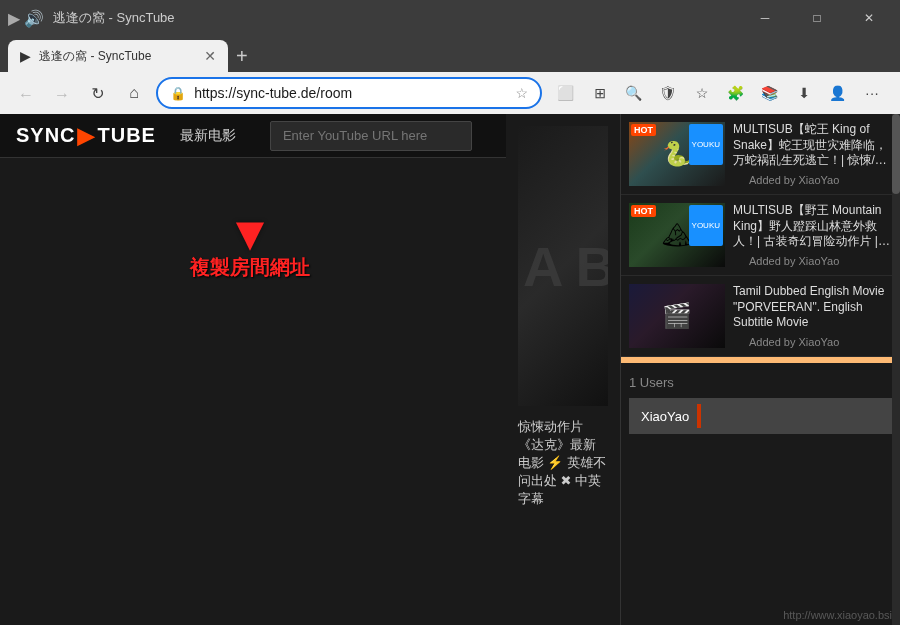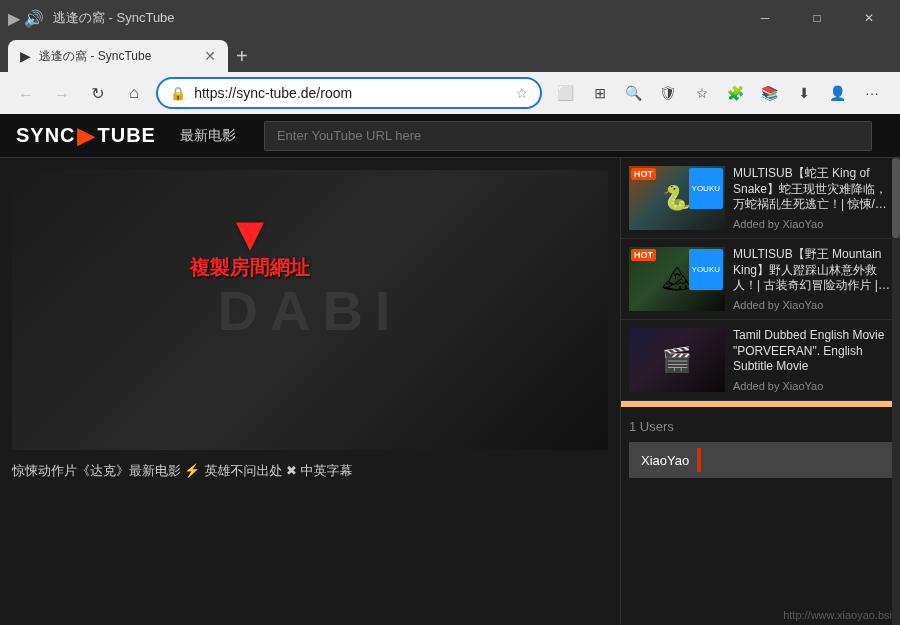--- a/index.html
+++ b/index.html
@@ -122,21 +122,20 @@
       cursor: pointer;
       color: #444;
       font-size: 16px;
     }
 
     
     .page {
       background: #1a1a1a;
       flex: 1;
       display: flex;
-      flex-direction: column;
       overflow: hidden;
     }
 
     .site-header {
       background: #111;
       height: 44px;
       display: flex;
       align-items: center;
       padding: 0 16px;
       gap: 16px;
@@ -336,20 +335,21 @@
       display: -webkit-box;
       -webkit-line-clamp: 3;
       -webkit-box-orient: vertical;
       overflow: hidden;
     }
 
     .playlist-added {
       color: #888;
       font-size: 11px;
       margin-top: auto;
+      margin-left: 16px;
     }
 
     .users-section {
       padding: 12px 8px 4px;
       color: #888;
       font-size: 13px;
       border-top: 6px solid #fdba74;
     }
 
     .user-item {
@@ -490,21 +490,21 @@
           <span class="logo-arrow">▶</span>
           <span class="logo-tube">Tube</span>
         </div>
         <span class="room-name">最新电影</span>
 
         <div class="arrow-overlay">
           <span class="red-arrow">▼</span>
           <span class="copy-text">複製房間網址</span>
         </div>
 
-        <div style="flex:1; margin: 0 12px; position:relative;">
+        <div style="flex:1; margin: 0 18px; position:relative;">
           <input class="url-input" type="text" placeholder="Enter YouTube URL here" style="">
         </div>
 
       </div>
 
       <div class="main-content">
 
         <div class="video-section">
           <div class="video-player">
             <div class="video-bg"></div>

